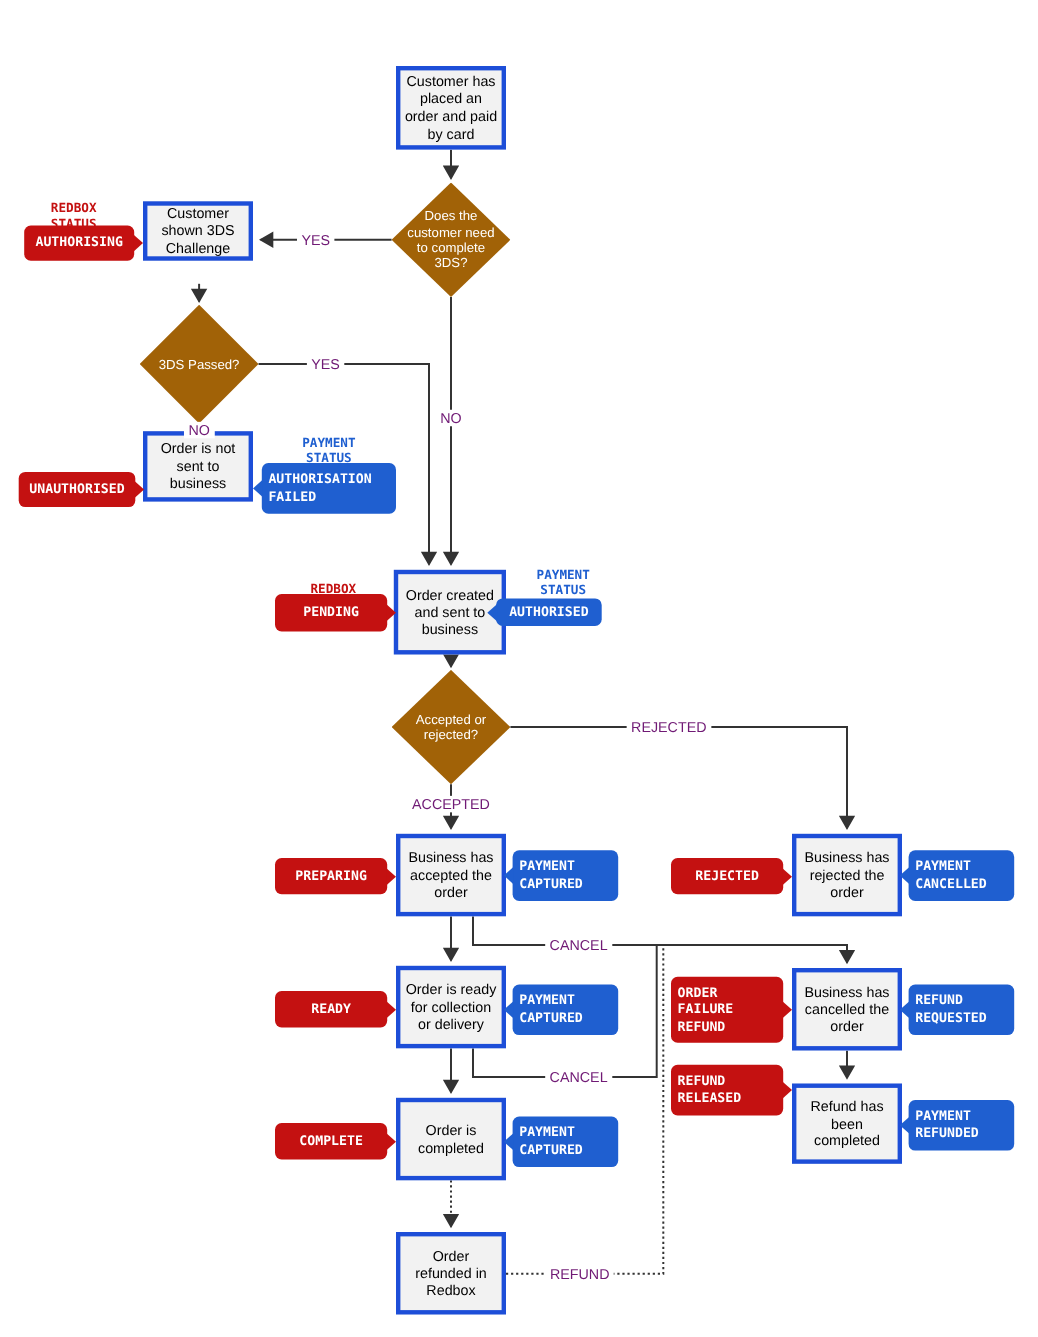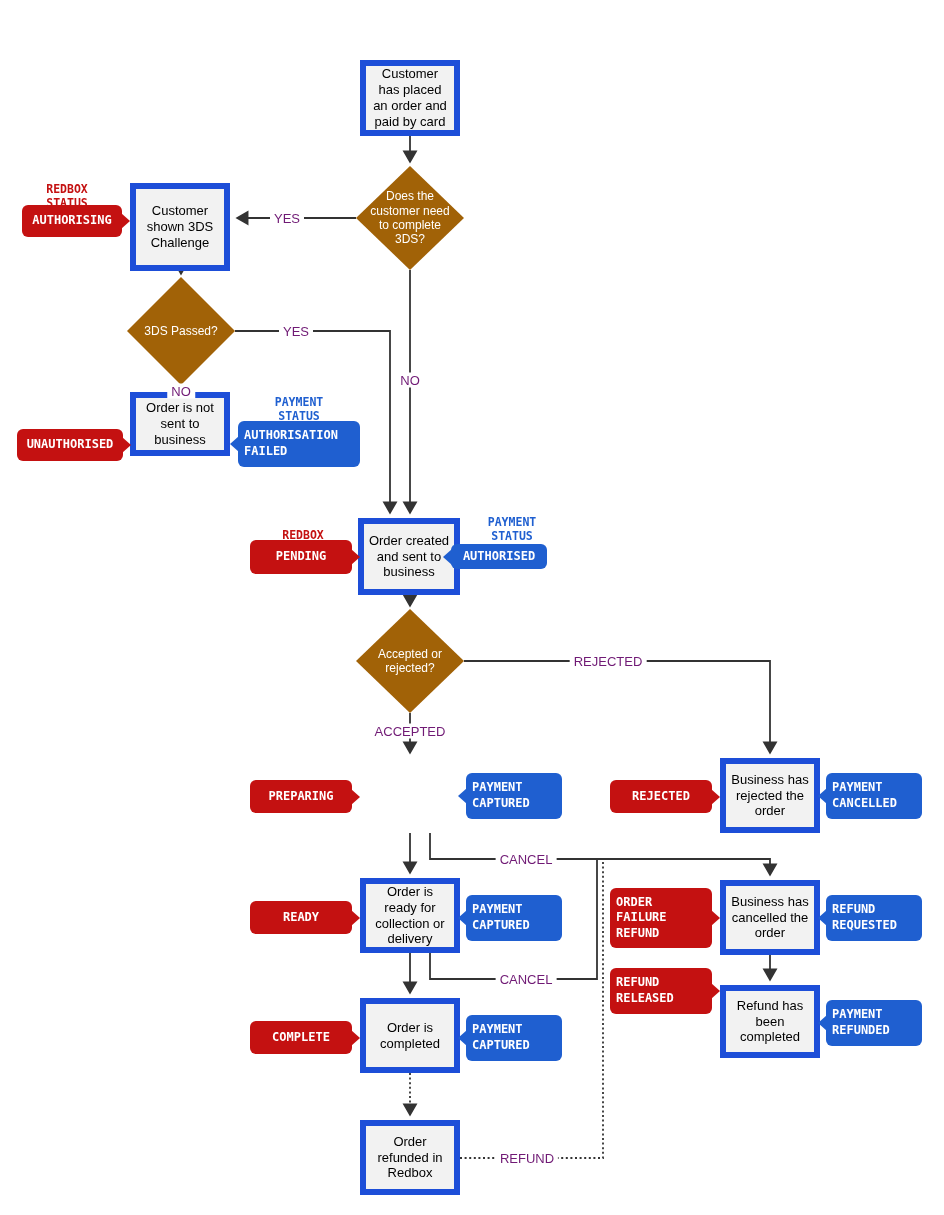--- a/index.html
+++ b/index.html
@@ -1,20 +1,20 @@
 <!DOCTYPE html>
 <html><head>
 <meta charset="utf-8">
 <style>
   html,body{margin:0;padding:0;background:#ffffff;}
   #canvas{position:relative;width:944px;height:1215px;background:#ffffff;
           font-family:"Liberation Sans",sans-serif;overflow:hidden;}
   #wires{position:absolute;left:0;top:0;width:944px;height:1215px;}
 
-  .node{position:absolute;background:#f2f2f2;border:6px solid #1d4ed8;
+  .node{position:absolute;background:#f2f2f2;border:4px solid #1d4ed8;
         display:flex;align-items:center;justify-content:center;text-align:center;
         font-size:13px;line-height:1.22;color:#000;box-sizing:border-box;padding:2px 4px;}
   .diamond{position:absolute;background:#a16207;color:#ffffff;
         clip-path:polygon(50% 0,100% 50%,50% 100%,0 50%);
         display:flex;align-items:center;justify-content:center;text-align:center;
         font-size:12px;line-height:1.2;box-sizing:border-box;padding:0 12px;}
   .badge{position:absolute;color:#ffffff;font-family:"DejaVu Sans Mono",monospace;
         font-weight:bold;font-size:12px;line-height:1.3;border-radius:6px;
         display:flex;align-items:center;justify-content:center;text-align:left;
         box-sizing:border-box;padding:3px 6px;}
@@ -61,25 +61,26 @@
       <path d="M410,953 V993" marker-end="url(#arr)"></path>
       <path d="M430,953 V979 H597 V860"></path>
       <path d="M770,955 V980" marker-end="url(#arr)"></path>
       <path d="M410,1073 V1115" stroke-dasharray="2 2.6" marker-end="url(#arr)"></path>
       <path d="M460,1158 H603 V861" stroke-dasharray="2 2.6"></path>
     </g>
   </svg>
 
   <div class="node" style="left:360px;top:60px;width:100px;height:76px">Customer has placed an order and paid by card</div>
   <div class="diamond" style="left:356px;top:166px;width:108px;height:104px">Does the customer need to complete 3DS?</div>
-  <div class="node" style="left:130px;top:183px;width:100px;height:88px">Customer shown 3DS Challenge</div>
+  <div class="node" style="left:130px;top:183px;width:100px;height:54px">Customer shown 3DS Challenge</div>
   <div class="diamond" style="left:127px;top:277px;width:108px;height:108px">3DS Passed?</div>
   <div class="node" style="left:130px;top:392px;width:100px;height:64px">Order is not sent to business</div>
   <div class="node" style="left:358px;top:518px;width:102px;height:77px">Order created and sent to business</div>
   <div class="diamond" style="left:356px;top:609px;width:108px;height:104px">Accepted or rejected?</div>
+  <div class="node" style="left:360px;top:758px;width:100px;height:75px">Business has accepted the order</div>
   <div class="node" style="left:720px;top:758px;width:100px;height:75px">Business has rejected the order</div>
   <div class="node" style="left:360px;top:878px;width:100px;height:75px">Order is ready for collection or delivery</div>
   <div class="node" style="left:720px;top:880px;width:100px;height:75px">Business has cancelled the order</div>
   <div class="node" style="left:360px;top:998px;width:100px;height:75px">Order is completed</div>
   <div class="node" style="left:720px;top:985px;width:100px;height:73px">Refund has been completed</div>
   <div class="node" style="left:360px;top:1120px;width:100px;height:75px">Order refunded in Redbox</div>
 
   <div class="hdr red" style="left:27px;top:169px;width:80px">REDBOX
 STATUS</div>
   <div class="hdr blue" style="left:259px;top:396px;width:80px">PAYMENT

